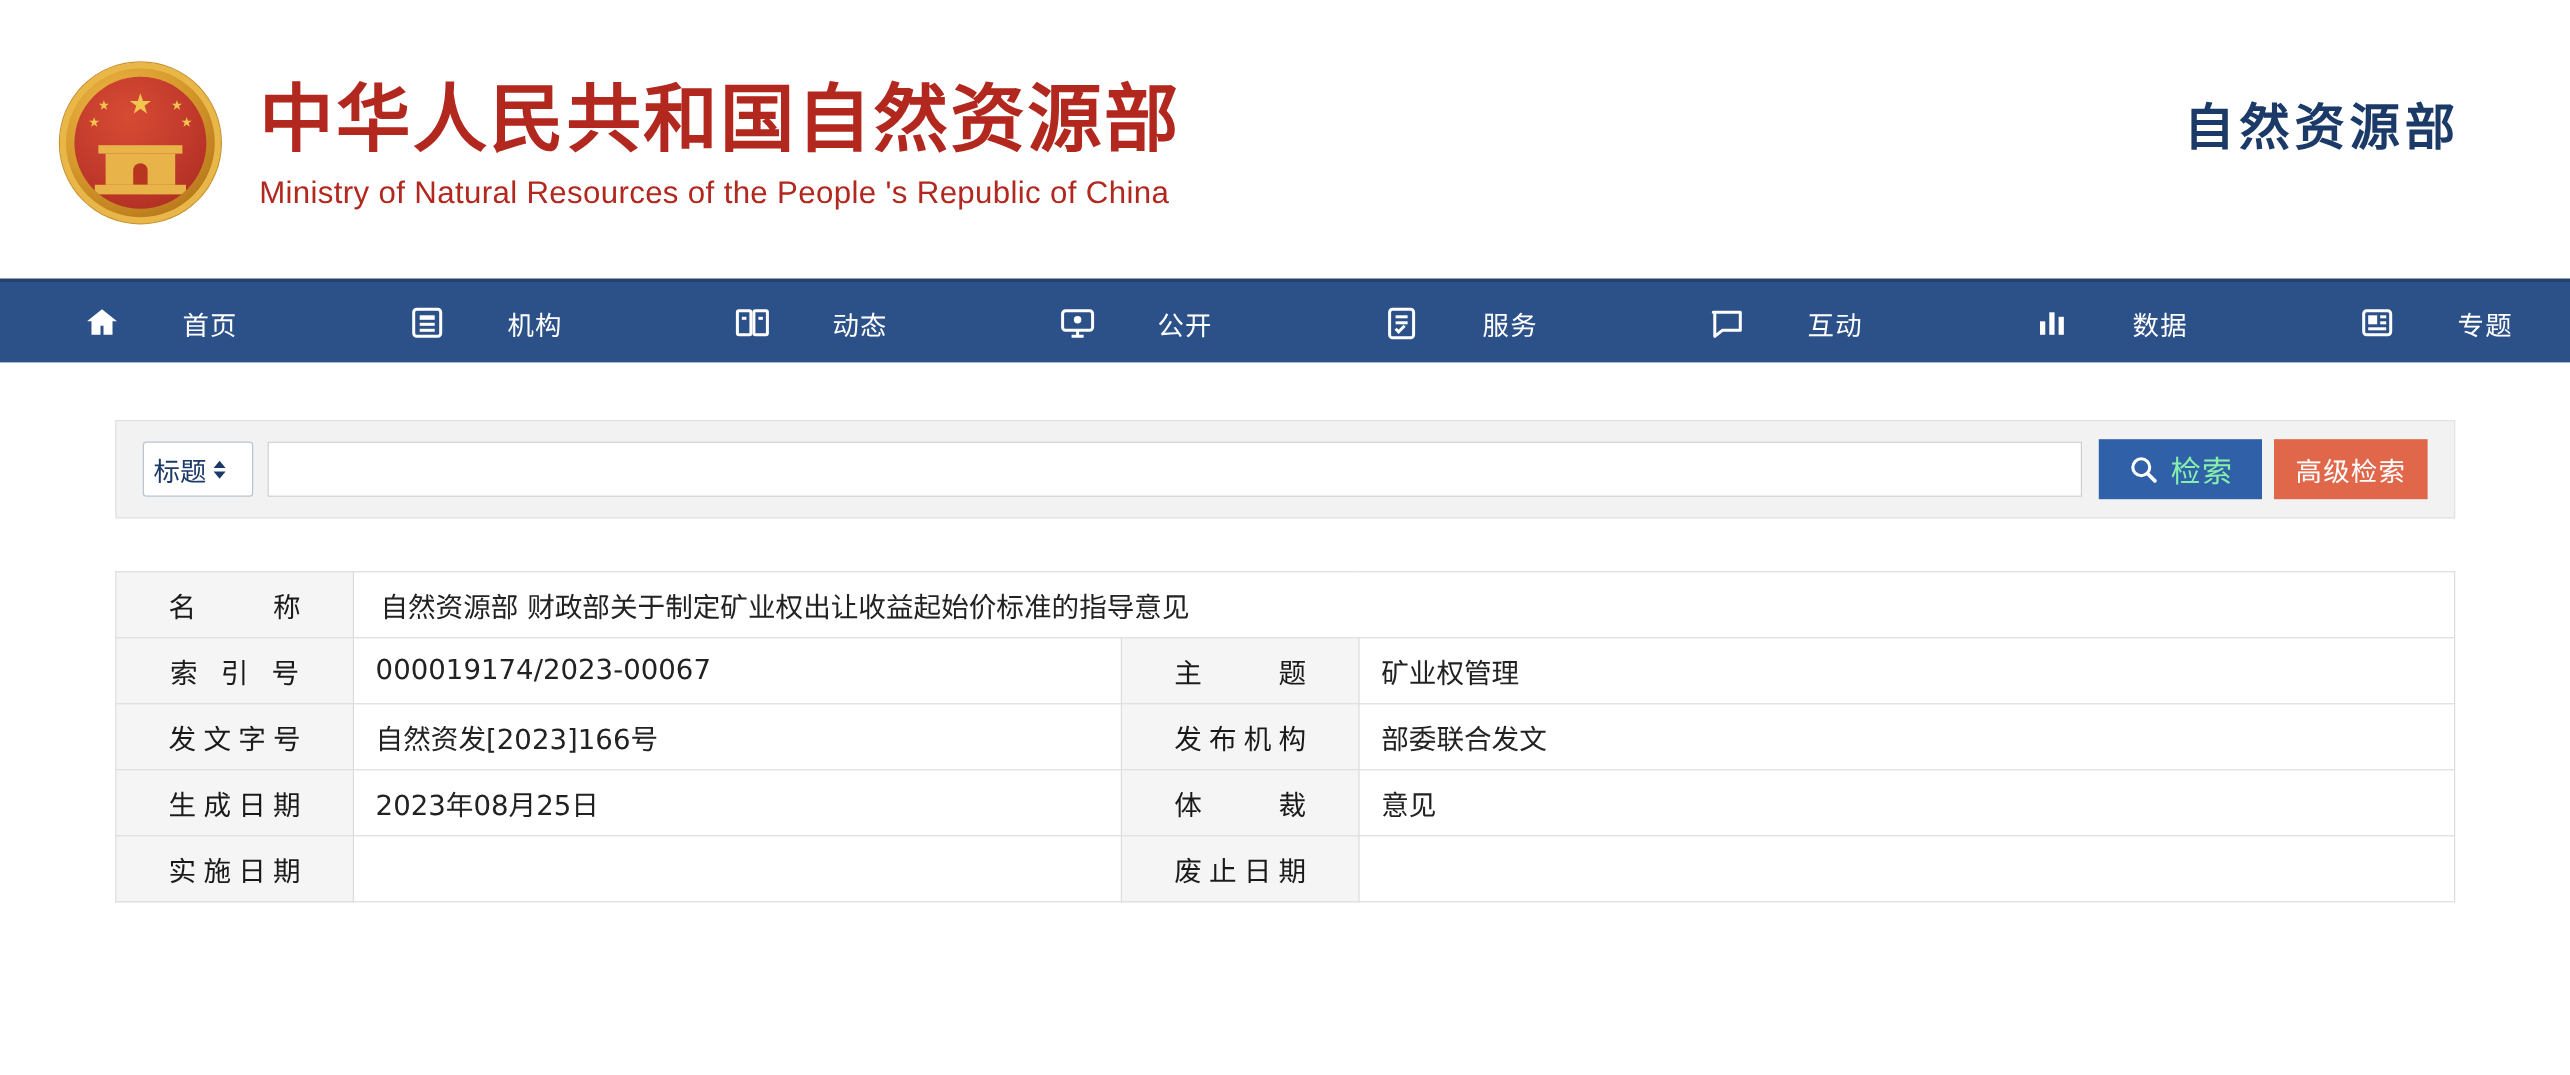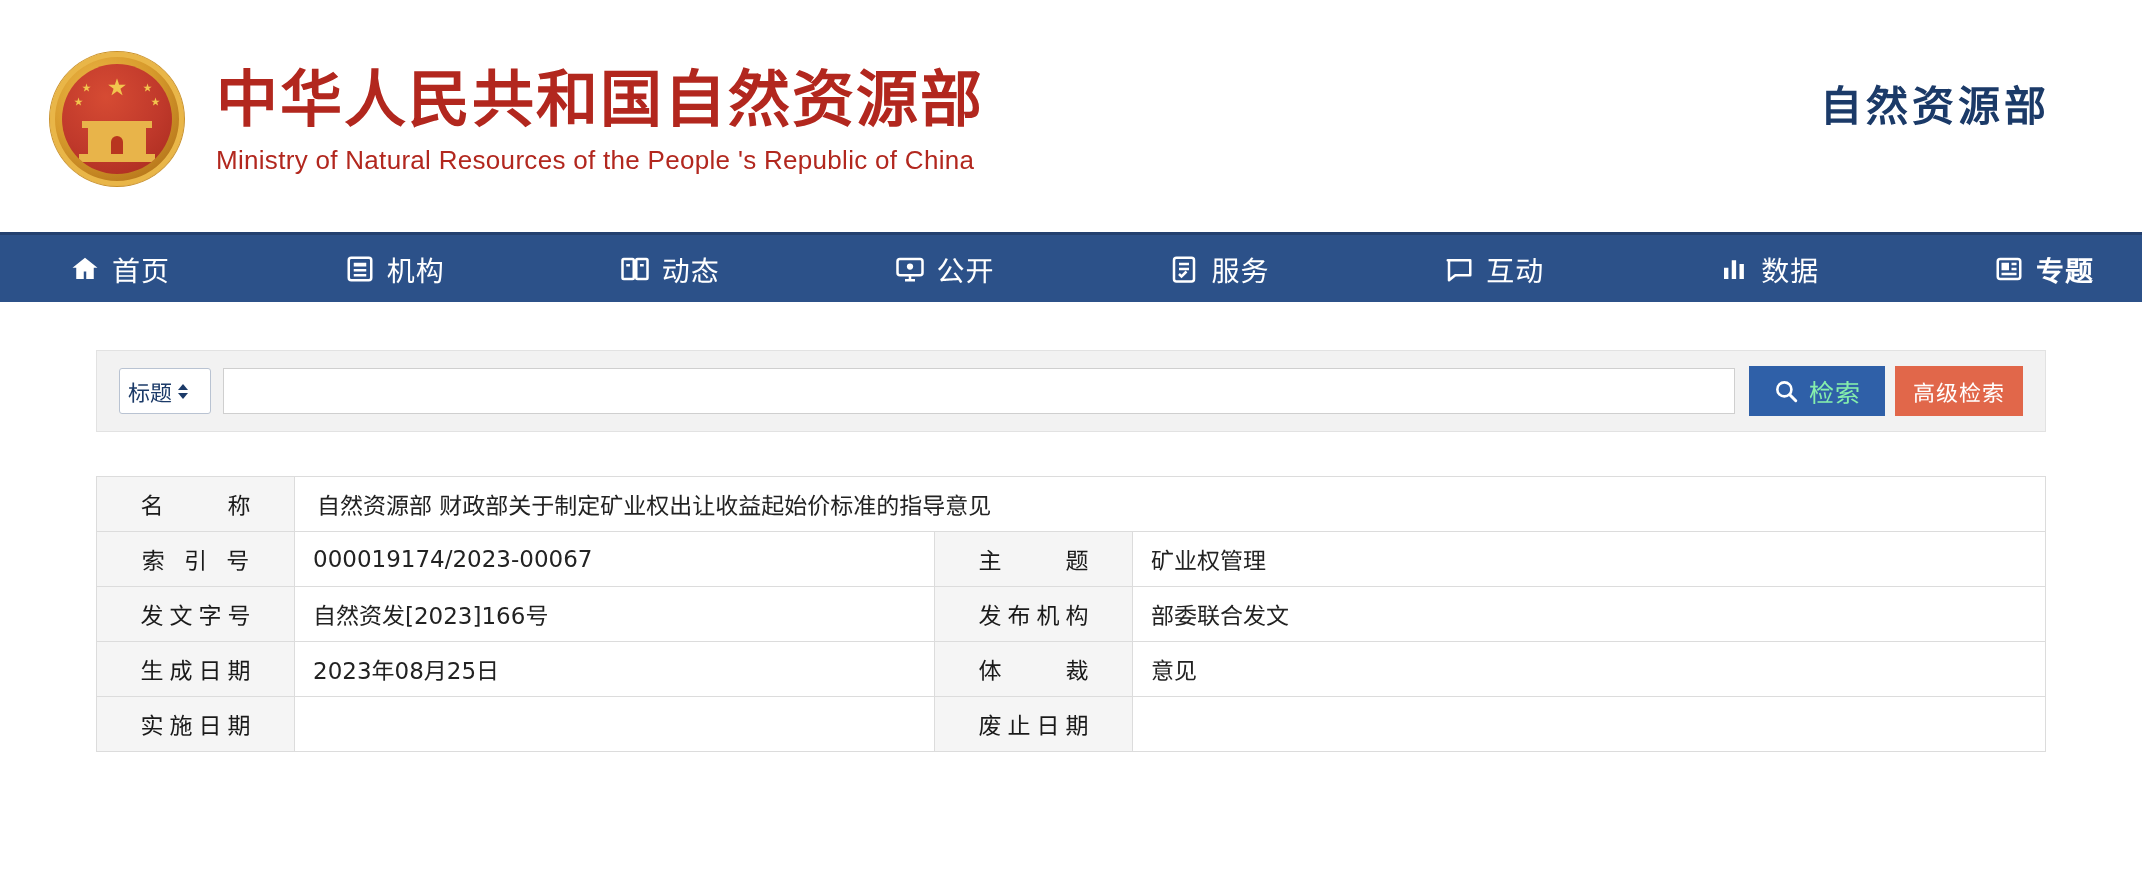--- a/index.html
+++ b/index.html
@@ -140,25 +140,26 @@
     display: flex;
     align-items: center;
     padding: 0 48px 0 70px;
     box-sizing: border-box;
   }
   .nav-item {
     display: flex;
     align-items: center;
     color: #ffffff;
     font-family: "DejaVu Sans", sans-serif;
-    font-size: 28px;
+    font-size: 22px;
     letter-spacing: 1px;
     white-space: nowrap;
     cursor: pointer;
     flex: 1 1 auto;
+    gap: 40px;
   }
   .nav-item .nav-ico {
     width: 30px;
     height: 30px;
     margin-right: 12px;
     display: inline-flex;
     align-items: center;
     justify-content: center;
     flex: 0 0 30px;
   }
@@ -400,21 +401,21 @@
     <span class="nav-ico">
       <svg width="30" height="30" viewBox="0 0 24 24">
           <rect x="4" y="11" width="3.5" height="9" fill="#ffffff"></rect>
           <rect x="10.2" y="5" width="3.5" height="15" fill="#ffffff"></rect>
           <rect x="16.4" y="8" width="3.5" height="12" fill="#ffffff"></rect>
         </svg>
     </span>
     <span>数据</span>
   </div>
 
-  <div class="nav-item" style="flex:0 0 auto;font-weight:bold;">
+  <div class="nav-item" style="flex:0 0 auto;">
     <span class="nav-ico">
       <svg width="30" height="30" viewBox="0 0 24 24">
           <rect x="3" y="4" width="18" height="16" rx="2" fill="none" stroke="#ffffff" stroke-width="2"></rect>
           <rect x="6" y="7" width="6" height="6" fill="#ffffff"></rect>
           <rect x="14" y="7" width="4" height="2" fill="#ffffff"></rect>
           <rect x="14" y="11" width="4" height="2" fill="#ffffff"></rect>
           <rect x="6" y="15" width="12" height="2" fill="#ffffff"></rect>
         </svg>
     </span>
     <span>专题</span>

